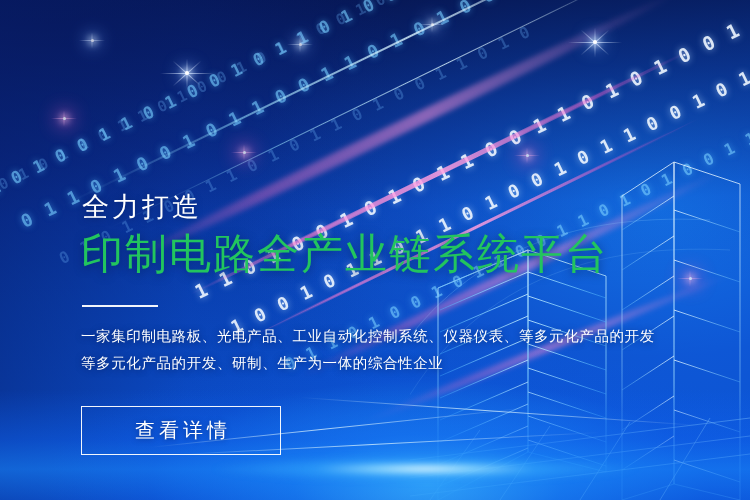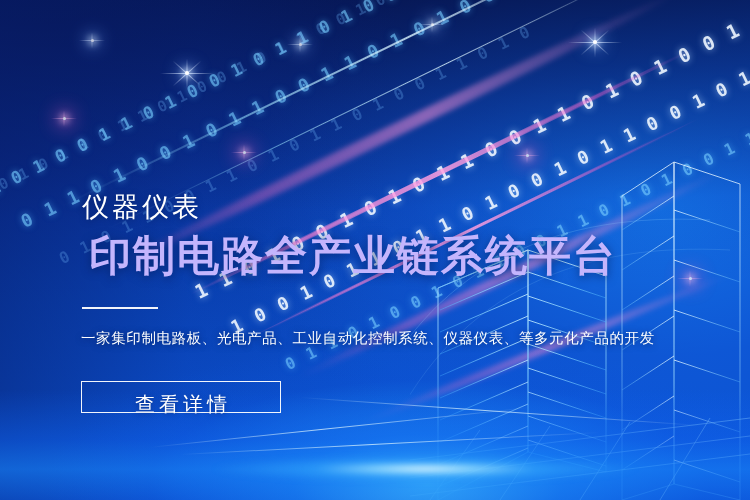--- a/index.html
+++ b/index.html
@@ -135,26 +135,26 @@
   .eyebrow {
     color: #ffffff;
     font-size: 27px;
     font-weight: 300;
     letter-spacing: 3px;
     line-height: 1.15;
     margin: 0 0 6px 1px;
     text-shadow: 0 1px 6px rgba(3,25,80,0.55);
   }
   .headline {
-    color: #c4b5fd;
+    color: #22c55e;
     font-size: 42px;
-    font-weight: 700;
+    font-weight: 400;
     letter-spacing: 2px;
     line-height: 1.18;
-    margin: 8px;
+    margin: 0;
     white-space: nowrap;
     text-shadow: 0 2px 10px rgba(3,25,80,0.6);
   }
   .divider {
     width: 76px;
     height: 2px;
     background: #ffffff;
     margin: 26px 0 16px 1px;
     opacity: .95;
   }
@@ -165,21 +165,21 @@
     line-height: 27px;
     letter-spacing: .6px;
     margin: 0;
     white-space: nowrap;
     text-shadow: 0 1px 6px rgba(3,25,80,0.7);
   }
   .cta {
     display: block;
     margin-top: 29px;
     width: 200px;
-    height: 32px;
+    height: 49px;
     line-height: 44px;
     text-align: center;
     color: #ffffff;
     font-size: 20px;
     letter-spacing: 4px;
     text-indent: 4px;
     border: 1px solid rgba(255,255,255,0.95);
     background: transparent;
     cursor: pointer;
     font-family: inherit;
@@ -354,20 +354,21 @@
   </div>
 
   <div class="layer bg-bottomglow"></div>
   <div class="lightbar"></div>
   <div class="lightcore"></div>
   <div class="rayline" style="left:180px; bottom:56px; width:420px; transform:rotate(-3deg);"></div>
   <div class="rayline" style="left:150px; bottom:72px; width:380px; transform:rotate(-6deg);"></div>
   <div class="rayline" style="left:300px; bottom:88px; width:400px; transform:rotate(4deg);"></div>
 
   <div class="content">
-    <div class="eyebrow">仪器仪表</div>
+    <div class="eyebrow">全力打造</div>
     <h1 class="headline">印制电路全产业链系统平台</h1>
     <div class="divider"></div>
     <p class="desc">一家集印制电路板、光电产品、工业自动化控制系统、仪器仪表、等多元化产品的开发</p>
+    <p class="desc">等多元化产品的开发、研制、生产为一体的综合性企业</p>
     <button class="cta">查看详情</button>
   </div>
 
 </div>
 
 </body></html>

